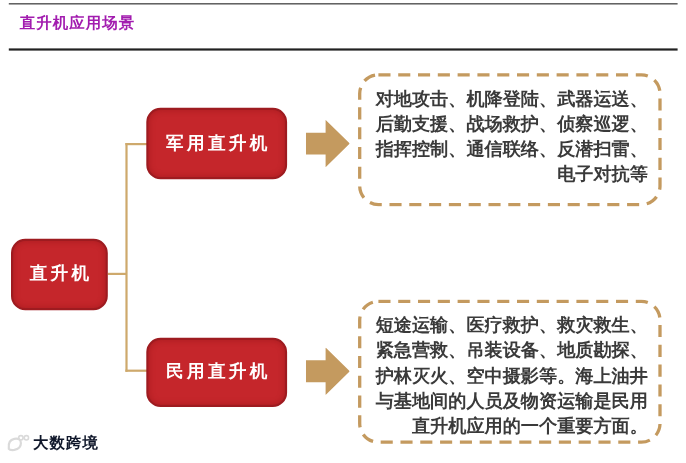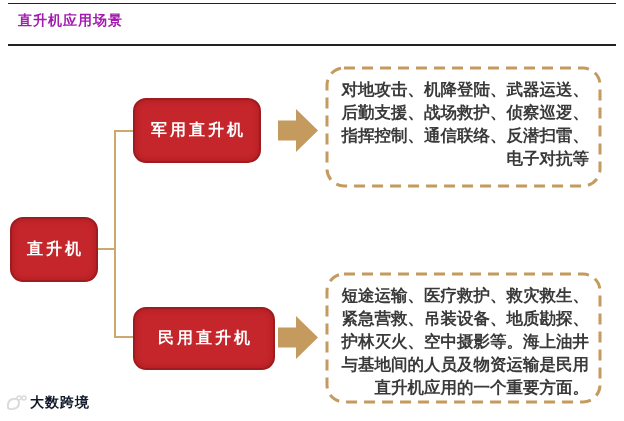--- a/index.html
+++ b/index.html
@@ -35,21 +35,21 @@
     background: #C5262B;
     border: 2px solid #9E1B20;
     border-radius: 13px;
     display: flex; align-items: center; justify-content: center;
     color: #ffffff; font-size: 16px; font-weight: bold;
     letter-spacing: 3px; text-indent: 3px;
     box-shadow: inset 0 0 6px rgba(120,8,12,0.35);
   }
   .node-root  { left: 10px;  top: 217px; width: 88px;  height: 65px; }
   .node-mil   { left: 133px; top: 98px;  width: 128px; height: 65px; }
-  .node-civ   { left: 133px; top: 307px; width: 142px; height: 63px; justify-content: center; }
+  .node-civ   { left: 133px; top: 307px; width: 128px; height: 63px; justify-content: center; }
 
   
   .conn { position: absolute; background: #CEA96C; }
   .conn-v        { left: 114px; top: 130px; width: 2px;  height: 208px; }
   .conn-h-root   { left: 98px;  top: 248px; width: 17px; height: 2px; }
   .conn-h-mil    { left: 114px; top: 130px; width: 20px; height: 2px; }
   .conn-h-civ    { left: 114px; top: 336px; width: 20px; height: 2px; }
 
   
   .arrow {

